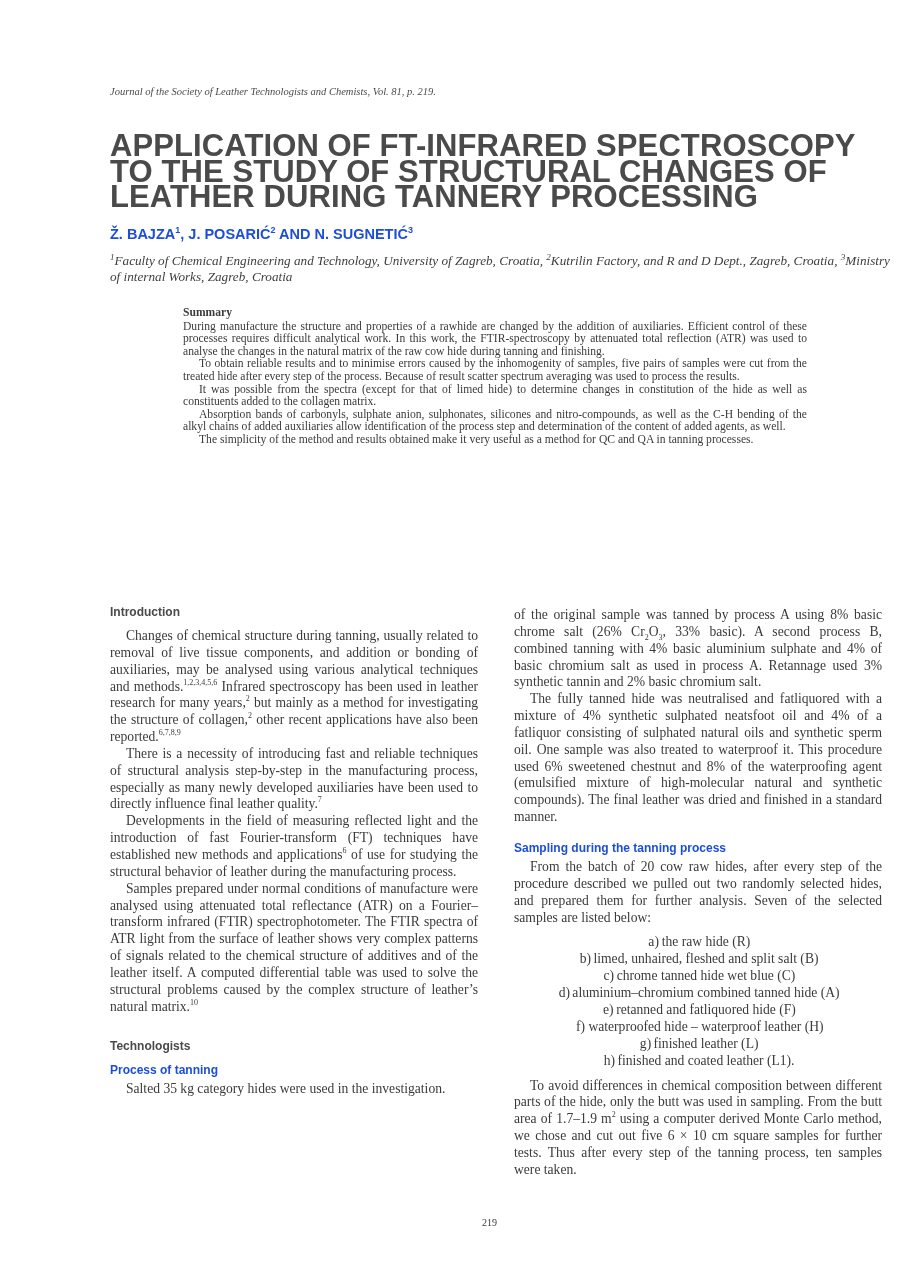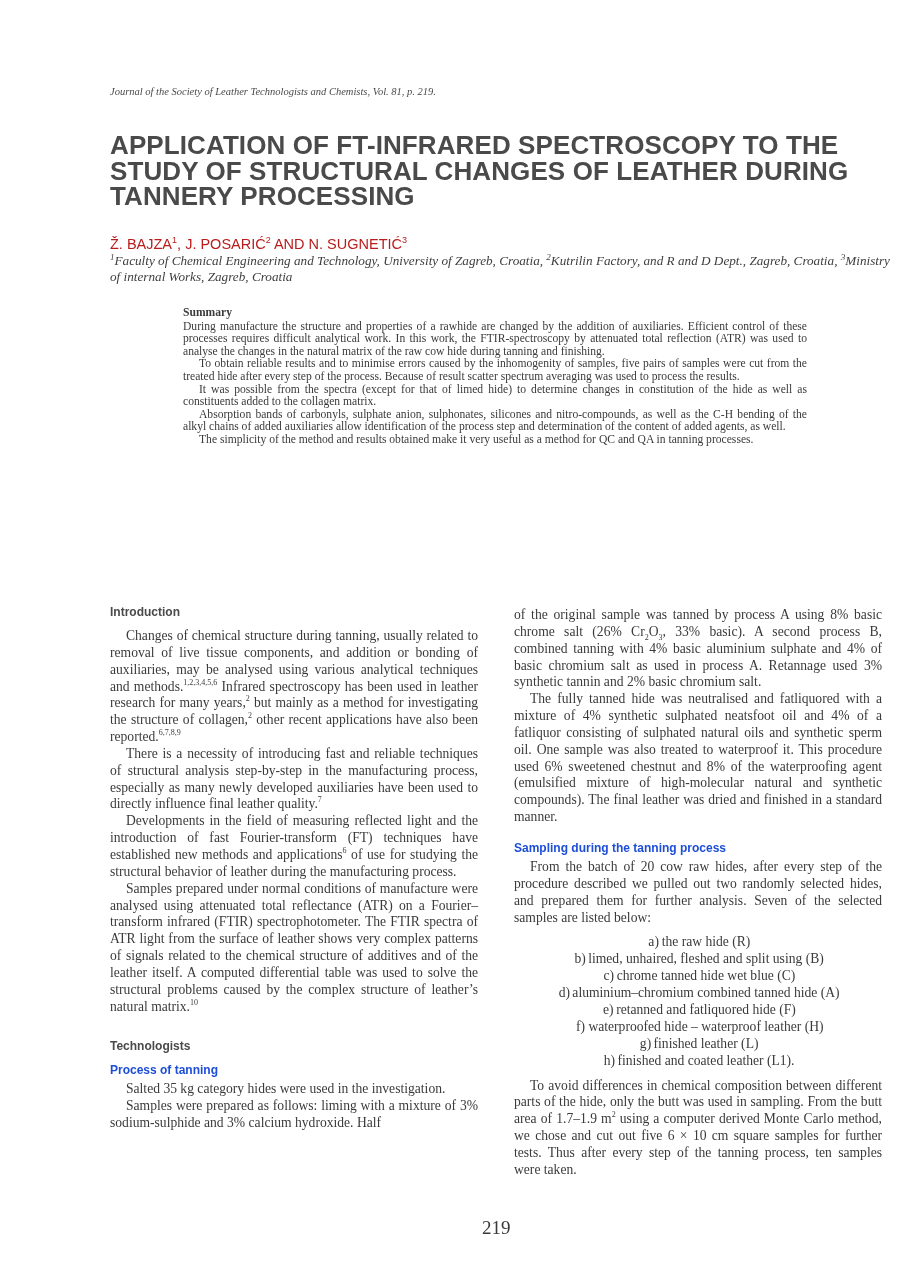--- a/index.html
+++ b/index.html
@@ -5,26 +5,26 @@
   html, body { margin: 0; padding: 0; background: #ffffff; }
   body { width: 904px; height: 1279px; position: relative; overflow: hidden; color: #3a3a3a; }
   .page { position: absolute; left: 0; top: 0; width: 761px; height: 1279px; margin-left: 44px; }
 
   .running-head {
     position: absolute; left: 66px; top: 86px;
     font-family: "Liberation Serif", serif; font-style: italic; font-size: 10.5px; color: #4a4a4a;
   }
   .title {
     position: absolute; left: 66px; top: 133px; width: 780px;
-    font-family: "Liberation Sans", sans-serif; font-weight: bold; font-size: 26px;
+    font-family: "Liberation Sans", sans-serif; font-weight: bold; font-size: 31px;
     line-height: 25.5px; color: #4a4a4a; margin: 0; letter-spacing: 0.1px;
   }
   .authors {
-    position: absolute; left: 66px; top: 235px;
-    font-family: "Liberation Sans", sans-serif; font-weight: normal; font-size: 14.5px; color: #b91c1c;
+    position: absolute; left: 66px; top: 225px;
+    font-family: "Liberation Sans", sans-serif; font-weight: bold; font-size: 14.5px; color: #1d4ed8;
   }
   .authors sup, .affil sup { font-size: 9px; }
   .affil {
     position: absolute; left: 66px; top: 249px; width: 780px;
     font-family: "Liberation Serif", serif; font-style: italic; font-size: 13.2px; line-height: 16px; color: #3e3e3e;
   }
 
   .summary {
     position: absolute; left: 139px; top: 307px; width: 624px;
     font-family: "Liberation Serif", serif; font-size: 11.6px; line-height: 12.6px; color: #3a3a3a;
@@ -54,21 +54,21 @@
   .col sup { font-size: 8px; line-height: 0; }
   .col sub { font-size: 8px; line-height: 0; }
   .gap-exp { height: 22px; }
   .gap-samp { height: 14px; }
   .list { margin: 8px 0 8px 0; padding: 0; list-style: none; text-align: center; }
   .list li { margin: 0; line-height: 16.9px; }
   .list .lbl { display: inline-block; width: 16px; }
 
   .page-number {
     position: absolute; left: 438px; top: 1217px;
-    font-family: "Liberation Serif", serif; font-size: 19px; color: #3a3a3a;
+    font-family: "Liberation Serif", serif; font-size: 10px; color: #3a3a3a;
   }
 </style>
 </head>
 <body>
 
 <div class="page">
 
   <div class="running-head">Journal of the Society of Leather Technologists and Chemists, Vol. 81, p. 219.</div>
 
   <h1 class="title">APPLICATION OF FT-INFRARED SPECTROSCOPY TO THE STUDY OF STRUCTURAL CHANGES OF LEATHER DURING TANNERY PROCESSING</h1>
@@ -94,34 +94,33 @@
     <h2>Introduction</h2>
     <p><span>Changes of chemical structure during tanning, usually related to removal of live tissue components, and addition or bonding of auxiliaries, may be analysed using various analytical techniques and methods.</span><sup>1,2,3,4,5,6</sup><span> Infrared spectroscopy has been used in leather research for many years,</span><sup>2</sup><span> but mainly as a method for investigating the structure of collagen,</span><sup>2</sup><span> other recent applications have also been reported.</span><sup>6,7,8,9</sup></p>
     <p><span>There is a necessity of introducing fast and reliable techniques of structural analysis step-by-step in the manufacturing process, especially as many newly developed auxiliaries have been used to directly influence final leather quality.</span><sup>7</sup></p>
     <p><span>Developments in the field of measuring reflected light and the introduction of fast Fourier-transform (FT) techniques have established new methods and applications</span><sup>6</sup><span> of use for studying the structural behavior of leather during the manufacturing process.</span></p>
     <p><span>Samples prepared under normal conditions of manufacture were analysed using attenuated total reflectance (ATR) on a Fourier–transform infrared (FTIR) spectrophotometer. The FTIR spectra of ATR light from the surface of leather shows very complex patterns of signals related to the chemical structure of additives and of the leather itself. A computed differential table was used to solve the structural problems caused by the complex structure of leather’s natural matrix.</span><sup>10</sup></p>
 
     <div class="gap-exp"></div>
     <h2>Technologists</h2>
     <h4>Process of tanning</h4>
     <p>Salted 35 kg category hides were used in the investigation.</p>
-    <p>Samples were prepared as follows: liming with a mixture of 3% sodium-sulphide and 3% calcium hydroxide. Half</p>
   </div>
 
   <div class="col right">
     <p class="noindent"><span>of the original sample was tanned by process A using 8% basic chrome salt (26% Cr</span><sub>2</sub><span>O</span><sub>3</sub><span>, 33% basic). A second process B, combined tanning with 4% basic aluminium sulphate and 4% of basic chromium salt as used in process A. Retannage used 3% synthetic tannin and 2% basic chromium salt.</span></p>
     <p>The fully tanned hide was neutralised and fatliquored with a mixture of 4% synthetic sulphated neatsfoot oil and 4% of a fatliquor consisting of sulphated natural oils and synthetic sperm oil. One sample was also treated to waterproof it. This procedure used 6% sweetened chestnut and 8% of the waterproofing agent (emulsified mixture of high-molecular natural and synthetic compounds). The final leather was dried and finished in a standard manner.</p>
 
     <div class="gap-samp"></div>
     <h4>Sampling during the tanning process</h4>
     <p>From the batch of 20 cow raw hides, after every step of the procedure described we pulled out two randomly selected hides, and prepared them for further analysis. Seven of the selected samples are listed below:</p>
 
     <ul class="list">
       <li><span class="lbl">a)</span><span>the raw hide (R)</span></li>
-      <li><span class="lbl">b)</span><span>limed, unhaired, fleshed and split using (B)</span></li>
+      <li><span class="lbl">b)</span><span>limed, unhaired, fleshed and split salt (B)</span></li>
       <li><span class="lbl">c)</span><span>chrome tanned hide wet blue (C)</span></li>
       <li><span class="lbl">d)</span><span>aluminium–chromium combined tanned hide (A)</span></li>
       <li><span class="lbl">e)</span><span>retanned and fatliquored hide (F)</span></li>
       <li><span class="lbl">f)</span><span>waterproofed hide – waterproof leather (H)</span></li>
       <li><span class="lbl">g)</span><span>finished leather (L)</span></li>
       <li><span class="lbl">h)</span><span>finished and coated leather (L1).</span></li>
     </ul>
 
     <p><span>To avoid differences in chemical composition between different parts of the hide, only the butt was used in sampling. From the butt area of 1.7–1.9 m</span><sup>2</sup><span> using a computer derived Monte Carlo method, we chose and cut out five 6 × 10 cm square samples for further tests. Thus after every step of the tanning process, ten samples were taken.</span></p>
   </div>

